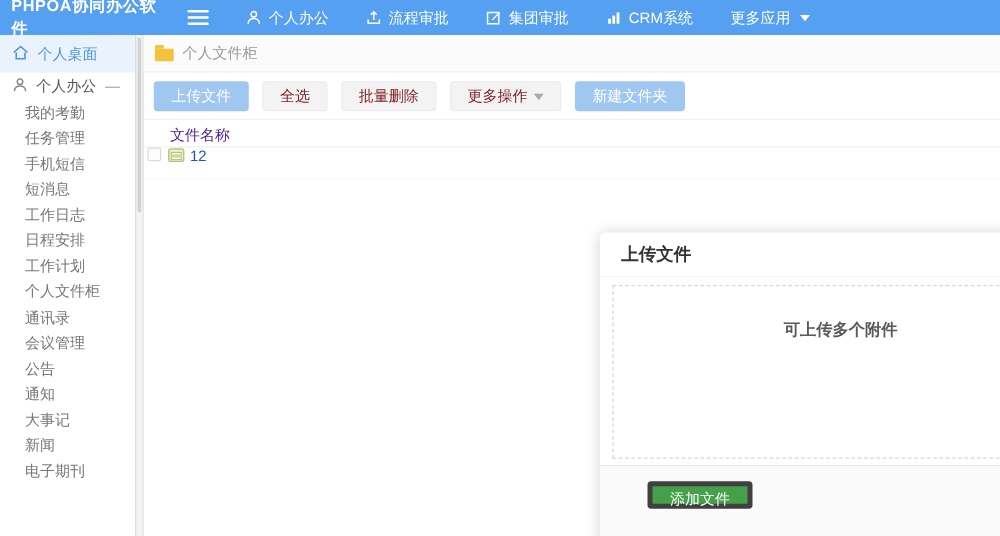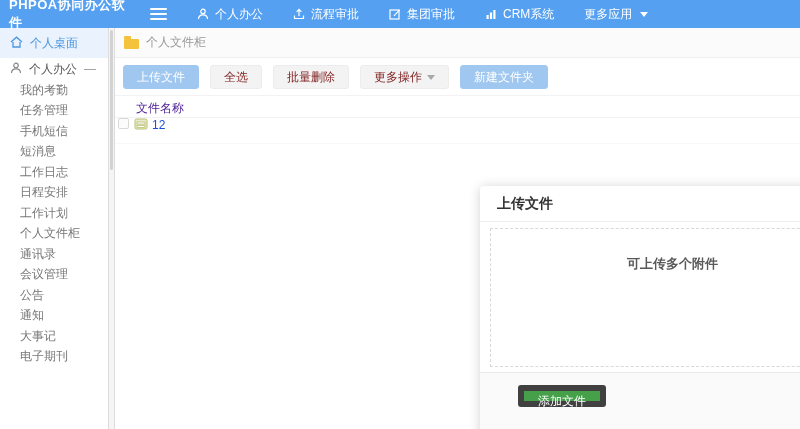--- a/index.html
+++ b/index.html
@@ -49,21 +49,21 @@
 
   
   .modal { position:absolute; left:480px; top:186px; width:385px; height:260px; background:#fff;
     border-radius:4px; box-shadow:0 1px 12px rgba(0,0,0,.18); z-index:10; }
   .modal-header { height:36px; line-height:35px; padding:0 17px; border-bottom:1px solid #ededed;
     font-size:14px; font-weight:bold; color:#333; border-radius:4px 4px 0 0; }
   .modal-body { padding:6px 10px 5px 10px; background:#fff; }
   .dropzone { height:139px; border:1px dashed #d8d8d8; text-align:center; padding-top:26px;
     font-size:13px; font-weight:bold; color:#595959; }
   .modal-footer { border-top:1px solid #e9e9e9; background:#fafafa; padding:12px 0 25px 38px; }
-  .btn-green { background:#45a049; border:6px solid #404040; color:#fff; font-size:12px;
+  .btn-green { background:#45a049; border:4px solid #404040; color:#fff; font-size:12px;
     height:22px; line-height:20px; padding:0 14px; border-radius:3px; cursor:pointer; }
 </style>
 </head>
 <body>
 
 <div class="topbar">
   <div class="logo">PHPOA协同办公软件</div>
   <div class="hamburger">
       <i></i>
       <i></i>
@@ -165,20 +165,23 @@
       <span>会议管理</span>
     </div>
   <div class="side-sub">
       <span>公告</span>
     </div>
   <div class="side-sub">
       <span>通知</span>
     </div>
   <div class="side-sub">
       <span>大事记</span>
+    </div>
+  <div class="side-sub">
+      <span>新闻</span>
     </div>
   <div class="side-sub">
       <span>电子期刊</span>
     </div>
 </div>
 <div class="scroll-track">
   <div class="scroll-thumb"></div>
 </div>
 
 <div class="main">

